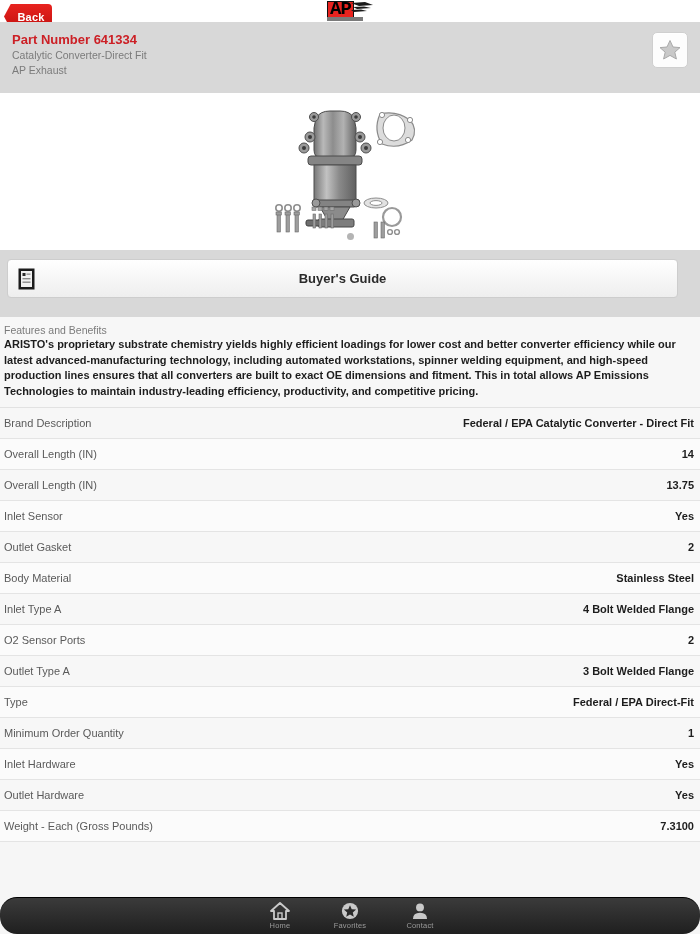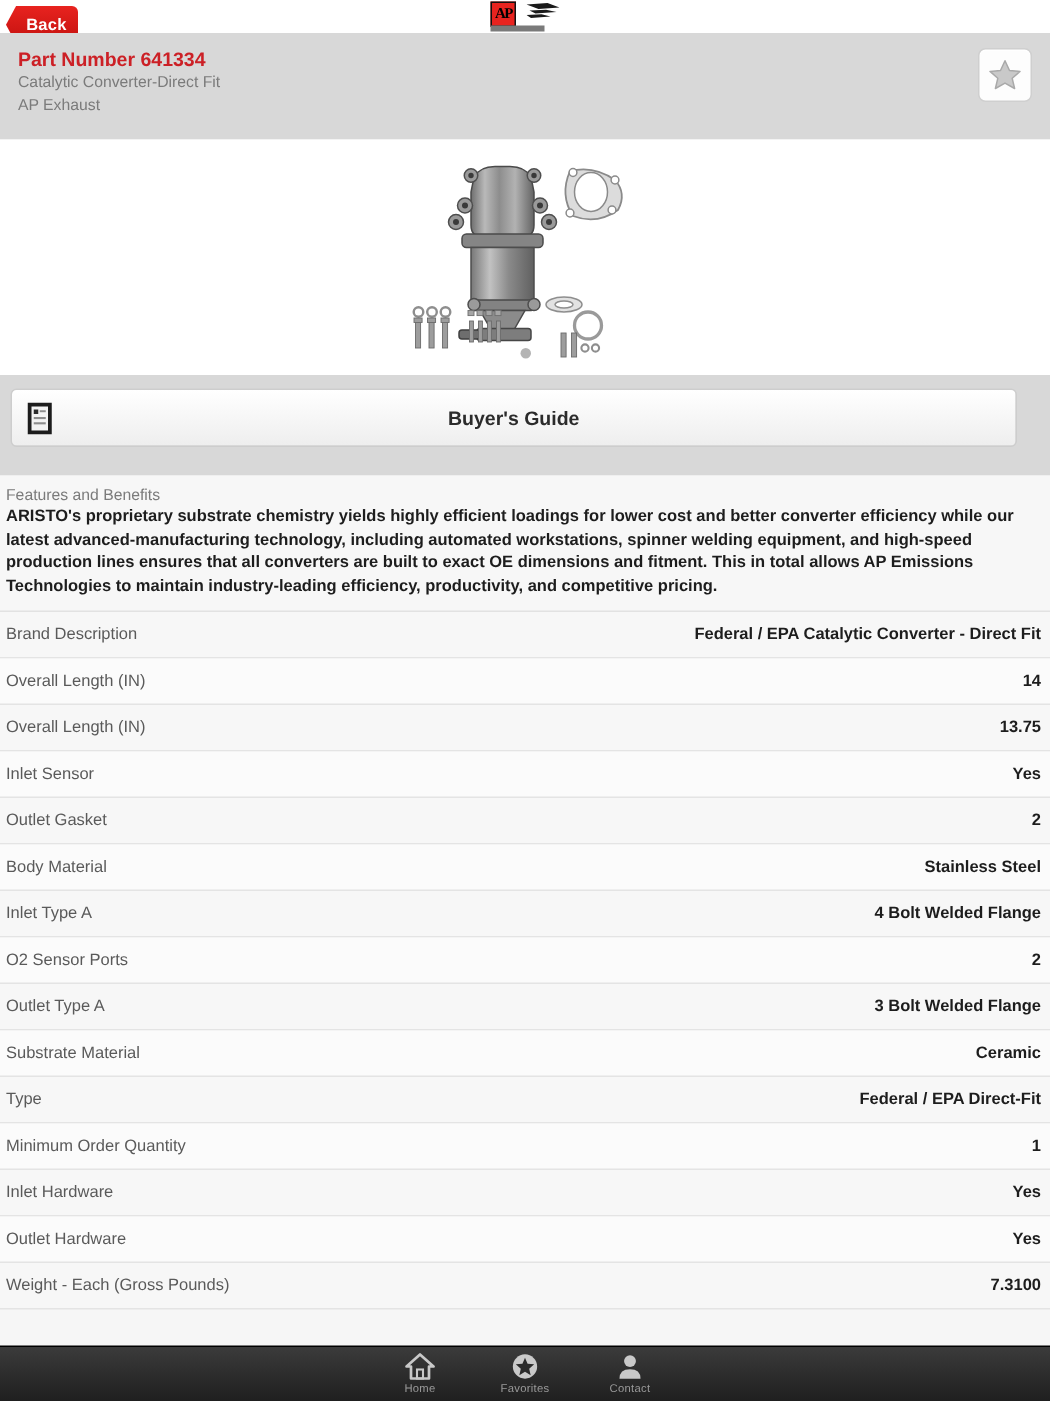--- a/index.html
+++ b/index.html
@@ -24,23 +24,23 @@
     display: flex; align-items: center; justify-content: center;
     padding-left: 6px;
     clip-path: polygon(0% 50%, 14% 0%, 100% 0%, 100% 100%, 14% 100%);
     border-radius: 0 4px 4px 0;
     cursor: pointer; letter-spacing: .2px;
   }
   .logo { width: 46px; height: 22px; position: relative; }
   .logo-ap {
     position:absolute; left:0; top:1px;
     background:#e8231f; color:#000; font-weight:bold;
-    font-size:10px; line-height:13px; letter-spacing:-1px;
+    font-size:19px; line-height:13px; letter-spacing:-1px;
     padding:1px 2px; border:1px solid #111;
-    font-family:Liberation Serif, serif;
+    font-family:Liberation Mono, monospace;
   }
   .logo-streak { position:absolute; left:24px; top:2px; width:22px; height:11px; }
   .logo-sub {
     position:absolute; left:0; top:17px; width:36px; height:4px;
     background:#7a7a7a;
   }
 
   
   .prod-header {
     position: relative; background: #d8d8d8;
@@ -91,21 +91,21 @@
   }
   .spec-row:nth-child(even) { background:#fbfbfb; }
   .spec-label { font-size:11px; color:#5a5a5a; }
   .spec-value { font-size:11px; color:#1d1d1d; font-weight:bold; text-align:right; }
 
   
   .bottom-nav {
     position:absolute; left:0; bottom:0; width:700px; height:37px;
     background: linear-gradient(#3b3b3b, #1f1f1f);
     border-top:1px solid #000;
-    display:flex; align-items:center; justify-content:center; gap:24px;
+    display:flex; align-items:center; justify-content:center; gap:24px;border-radius:17px;
   }
   .nav-item {
     width:46px; display:flex; flex-direction:column;
     align-items:center; justify-content:center; cursor:pointer;
   }
   .nav-label { font-size:7.5px; color:#9a9a9a; margin-top:1px; letter-spacing:.2px; }
 </style>
 </head>
 <body>
 
@@ -282,24 +282,20 @@
       </div>
       <div class="spec-row">
         <span class="spec-label">O2 Sensor Ports</span>
         <span class="spec-value">2</span>
       </div>
       <div class="spec-row">
         <span class="spec-label">Outlet Type A</span>
         <span class="spec-value">3 Bolt Welded Flange</span>
       </div>
       <div class="spec-row">
-        <span class="spec-label">Substrate Material</span>
-        <span class="spec-value">Ceramic</span>
-      </div>
-      <div class="spec-row">
         <span class="spec-label">Type</span>
         <span class="spec-value">Federal / EPA Direct-Fit</span>
       </div>
       <div class="spec-row">
         <span class="spec-label">Minimum Order Quantity</span>
         <span class="spec-value">1</span>
       </div>
       <div class="spec-row">
         <span class="spec-label">Inlet Hardware</span>
         <span class="spec-value">Yes</span>

